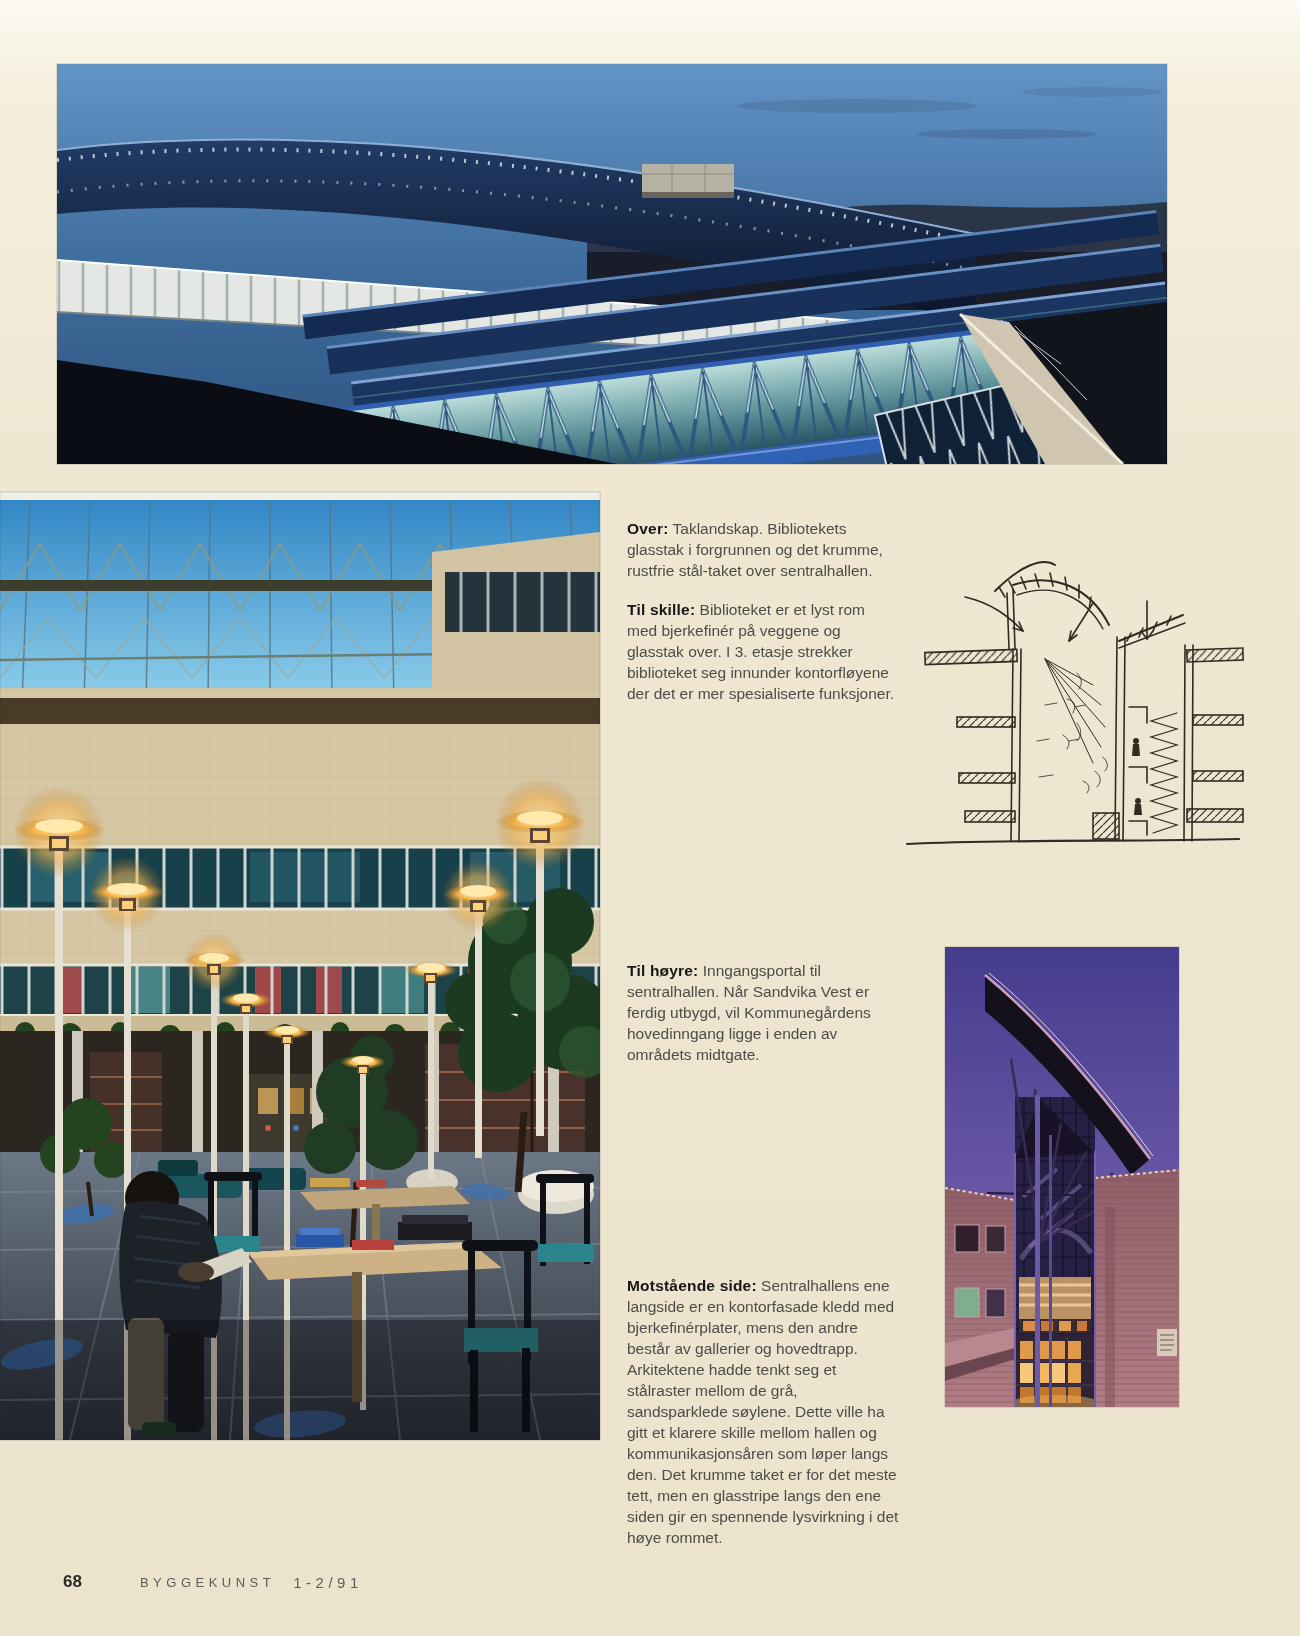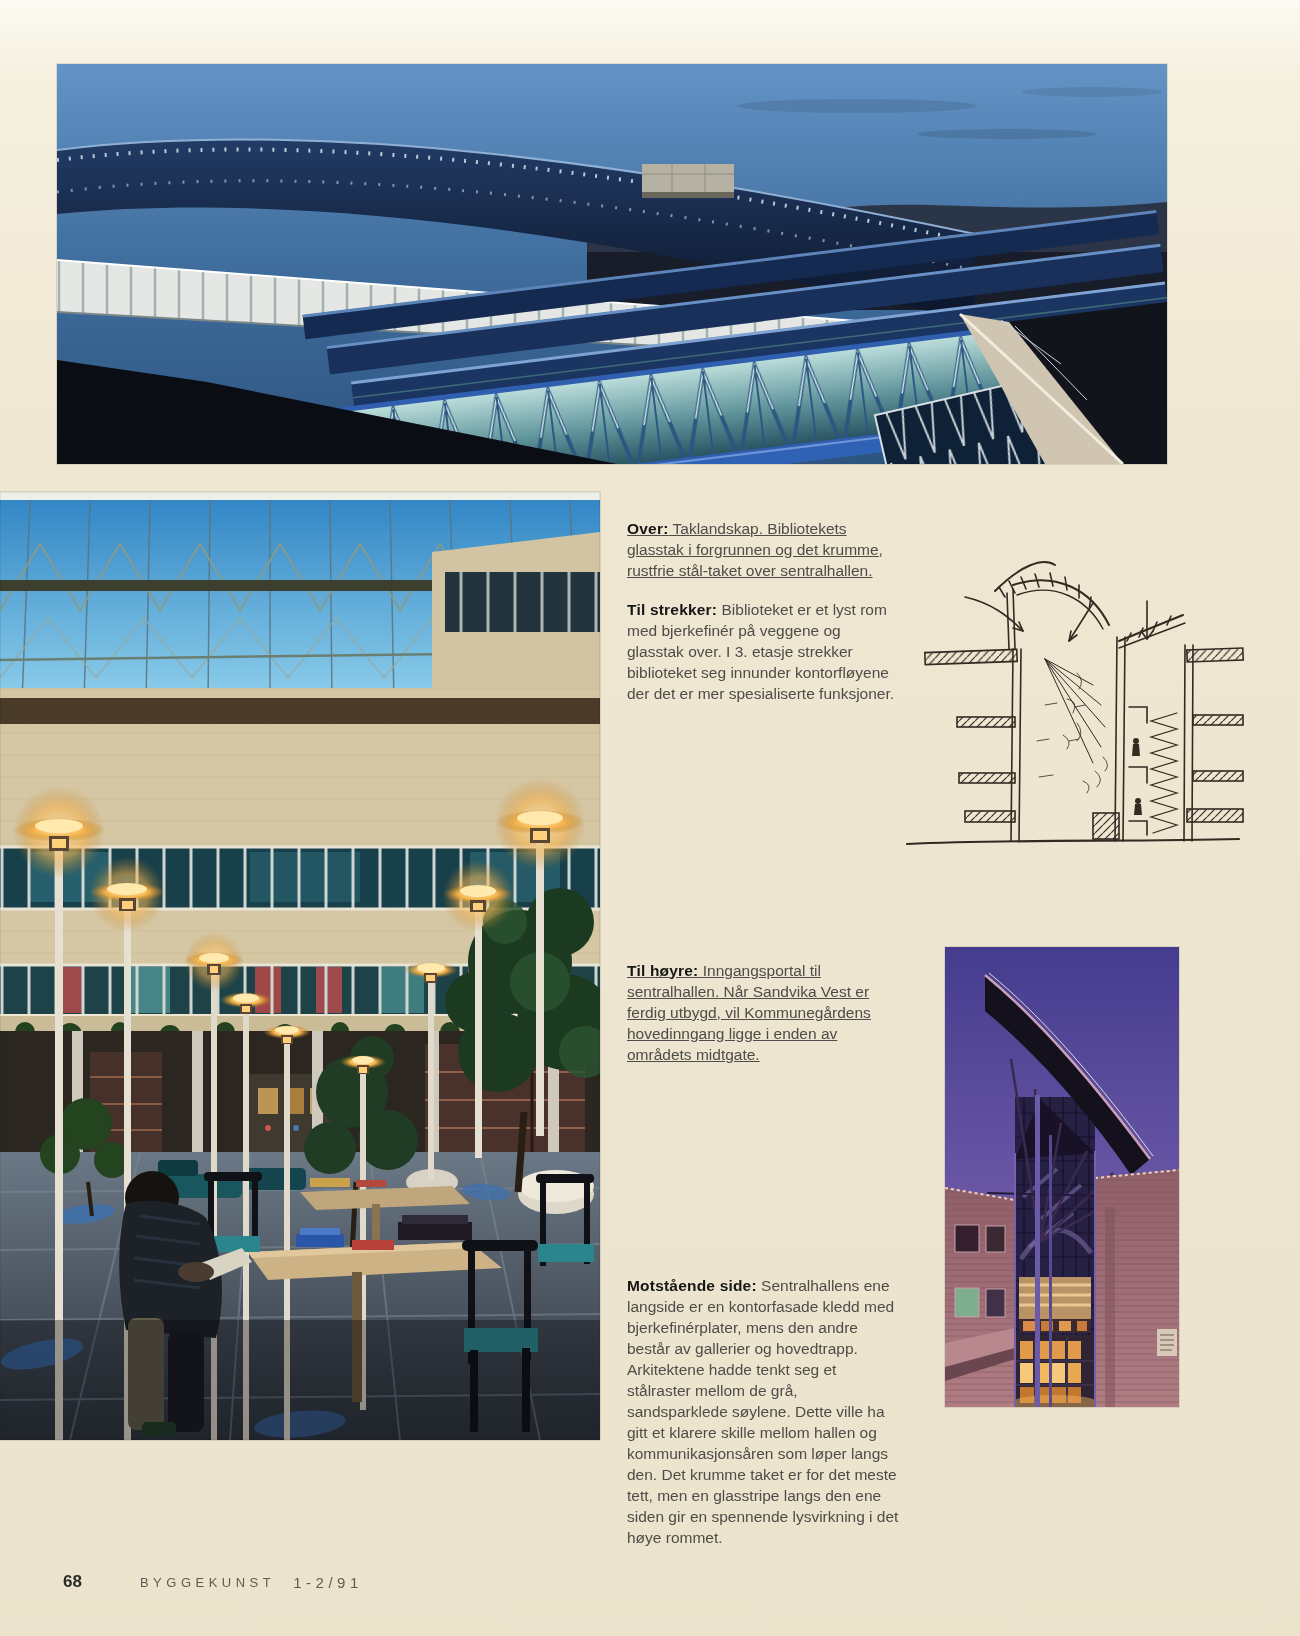--- a/index.html
+++ b/index.html
@@ -576,25 +576,25 @@
           <line x1="215" y1="393" x2="229" y2="393"></line>
         <line x1="215" y1="398" x2="229" y2="398"></line>
           <line x1="215" y1="403" x2="227" y2="403"></line>
       </g>
     </g>
     <line x1="70" y1="206" x2="70" y2="460" stroke="#7a5fae" stroke-width="2"></line>
     <line x1="150" y1="204" x2="150" y2="460" stroke="#7a5fae" stroke-width="2"></line>
   </svg>
 </figure>
 
-<p class="cap" style="top:502px;text-decoration:underline;"><b>Over:</b><span> Taklandskap. Bibliotekets glasstak i forgrunnen og det krumme, rustfrie stål-taket over sentralhallen.</span></p>
-
-<p class="cap" style="top:583px;"><b>Til strekker:</b><span> Biblioteket er et lyst rom med bjerkefinér på veggene og glasstak over. I 3. etasje strekker biblioteket seg innunder kontorfløyene der det er mer spesialiserte funksjoner.</span></p>
-
-<p class="cap" style="top:944px;text-decoration:underline;"><b>Til høyre:</b><span> Inngangsportal til sentralhallen. Når Sandvika Vest er ferdig utbygd, vil Kommunegårdens hovedinngang ligge i enden av områdets midtgate.</span></p>
+<p class="cap" style="top:502px;"><b>Over:</b><span> Taklandskap. Bibliotekets glasstak i forgrunnen og det krumme, rustfrie stål-taket over sentralhallen.</span></p>
+
+<p class="cap" style="top:583px;"><b>Til skille:</b><span> Biblioteket er et lyst rom med bjerkefinér på veggene og glasstak over. I 3. etasje strekker biblioteket seg innunder kontorfløyene der det er mer spesialiserte funksjoner.</span></p>
+
+<p class="cap" style="top:944px;"><b>Til høyre:</b><span> Inngangsportal til sentralhallen. Når Sandvika Vest er ferdig utbygd, vil Kommunegårdens hovedinngang ligge i enden av områdets midtgate.</span></p>
 
 <p class="cap" style="top:1259px;"><b>Motstående side:</b><span> Sentralhallens ene langside er en kontorfasade kledd med bjerkefinérplater, mens den andre består av gallerier og hovedtrapp. Arkitektene hadde tenkt seg et stålraster mellom de grå, sandsparklede søylene. Dette ville ha gitt et klarere skille mellom hallen og kommunikasjonsåren som løper langs den. Det krumme taket er for det meste tett, men en glasstripe langs den ene siden gir en spennende lysvirkning i det høye rommet.</span></p>
 
 <div class="footer">
   <span class="pgnum">68</span>
   <span class="mag">BYGGEKUNST</span>
   <span class="issue">1-2/91</span>
 </div>
 
 </body></html>

